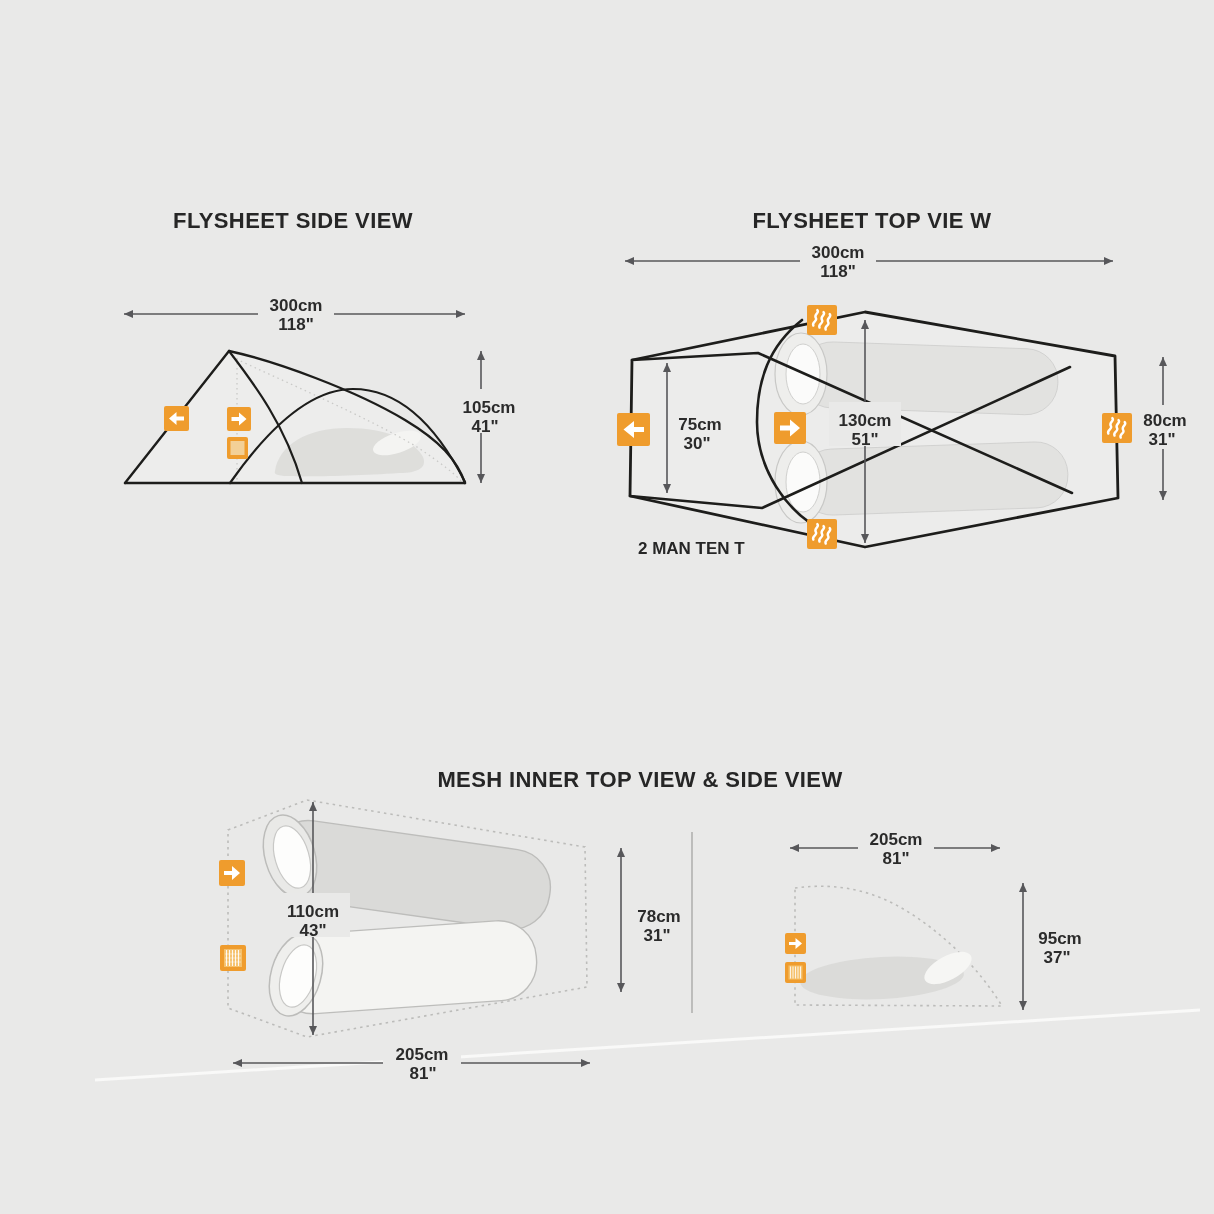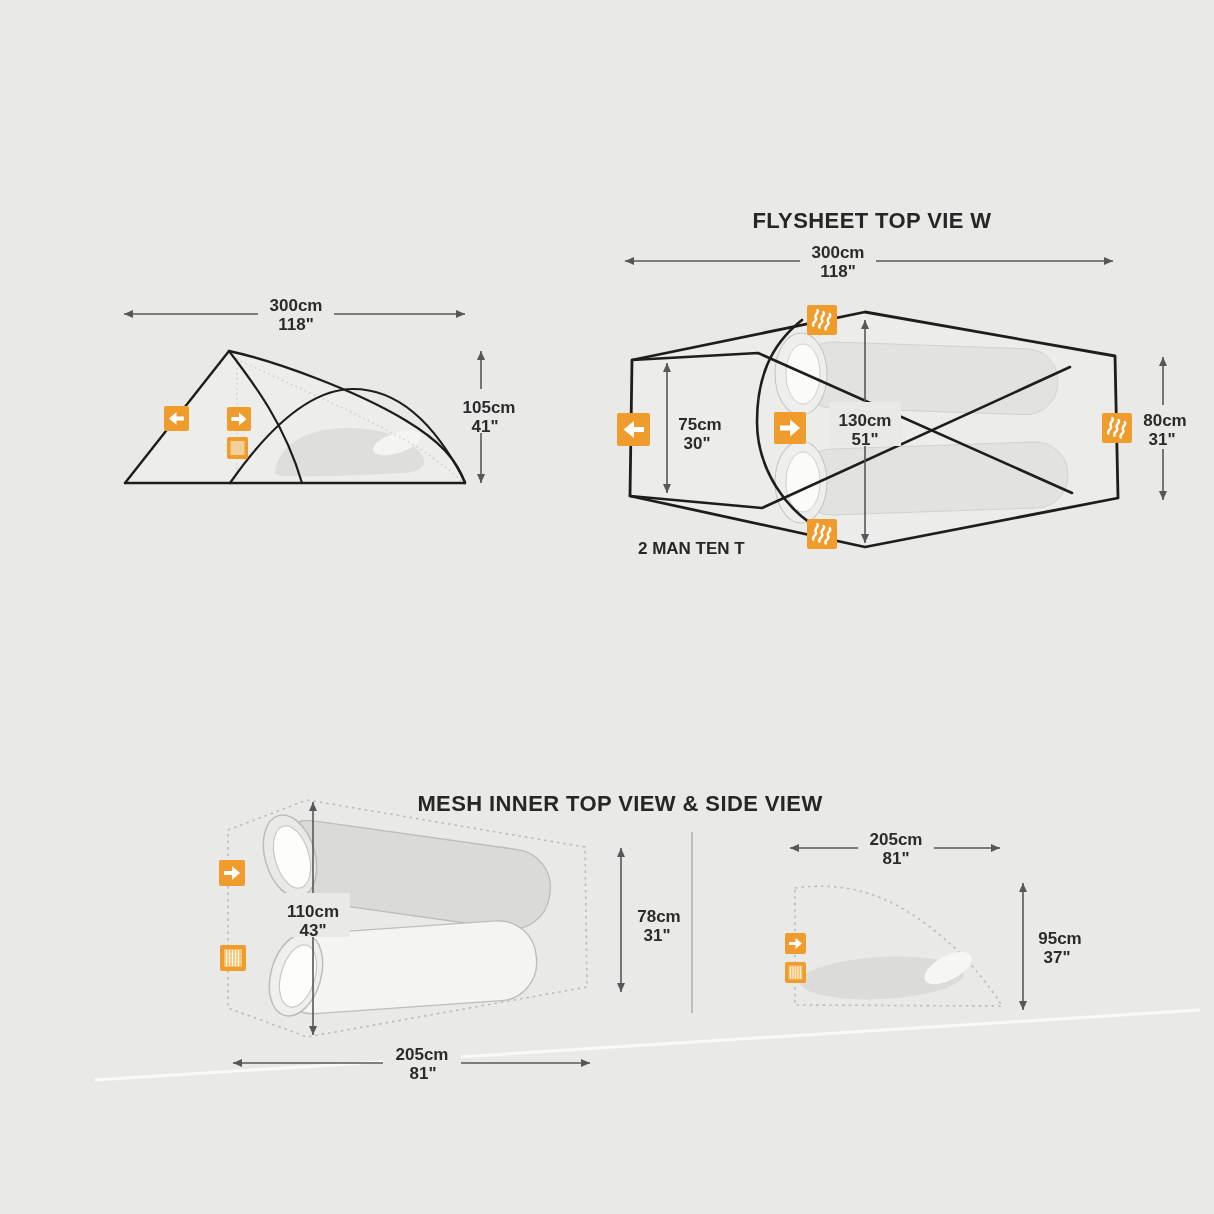--- a/index.html
+++ b/index.html
@@ -19,22 +19,23 @@
 </style>
 </head>
 <body>
 
 <div id="stage">
 
   <svg width="1214" height="1214" style="left:0;top:0;">
     <line x1="95" y1="1080" x2="1200" y2="1010" stroke="#fbfbfa" stroke-width="3" opacity="0.9"></line>
   </svg>
 
+  <div class="title" style="left:293px;top:208px;">FLYSHEET SIDE VIEW</div>
   <div class="title" style="left:872px;top:208px;">FLYSHEET TOP VIE W</div>
-  <div class="title" style="left:620px;top:767px;margin-top:24px;">MESH INNER TOP VIEW &amp; SIDE VIEW</div>
+  <div class="title" style="left:640px;top:767px;">MESH INNER TOP VIEW &amp; SIDE VIEW</div>
   <div class="small-label" style="left:638px;top:539px;text-align:right;">2 MAN TEN T</div>
 
   <svg width="430" height="235" style="left:105px;top:285px;">
 
     <path d="M20,198 L124,66 C170,76 250,105 300,135 C335,156 352,175 360,198 Z" fill="#f0f0ee" opacity="0.6"></path>
 
     <path d="M170,186 C174,160 202,143 242,143 C282,143 310,156 318,172 C322,182 314,188 294,188 C250,191 196,192 179,191 C171,190 169,189 170,186 Z" fill="#d8d8d6" opacity="0.75"></path>
     <ellipse cx="292" cy="158" rx="25" ry="10" transform="rotate(-18 292 158)" fill="#f4f4f2"></ellipse>
 
     <line class="dot" x1="132" y1="68" x2="132" y2="197"></line>

